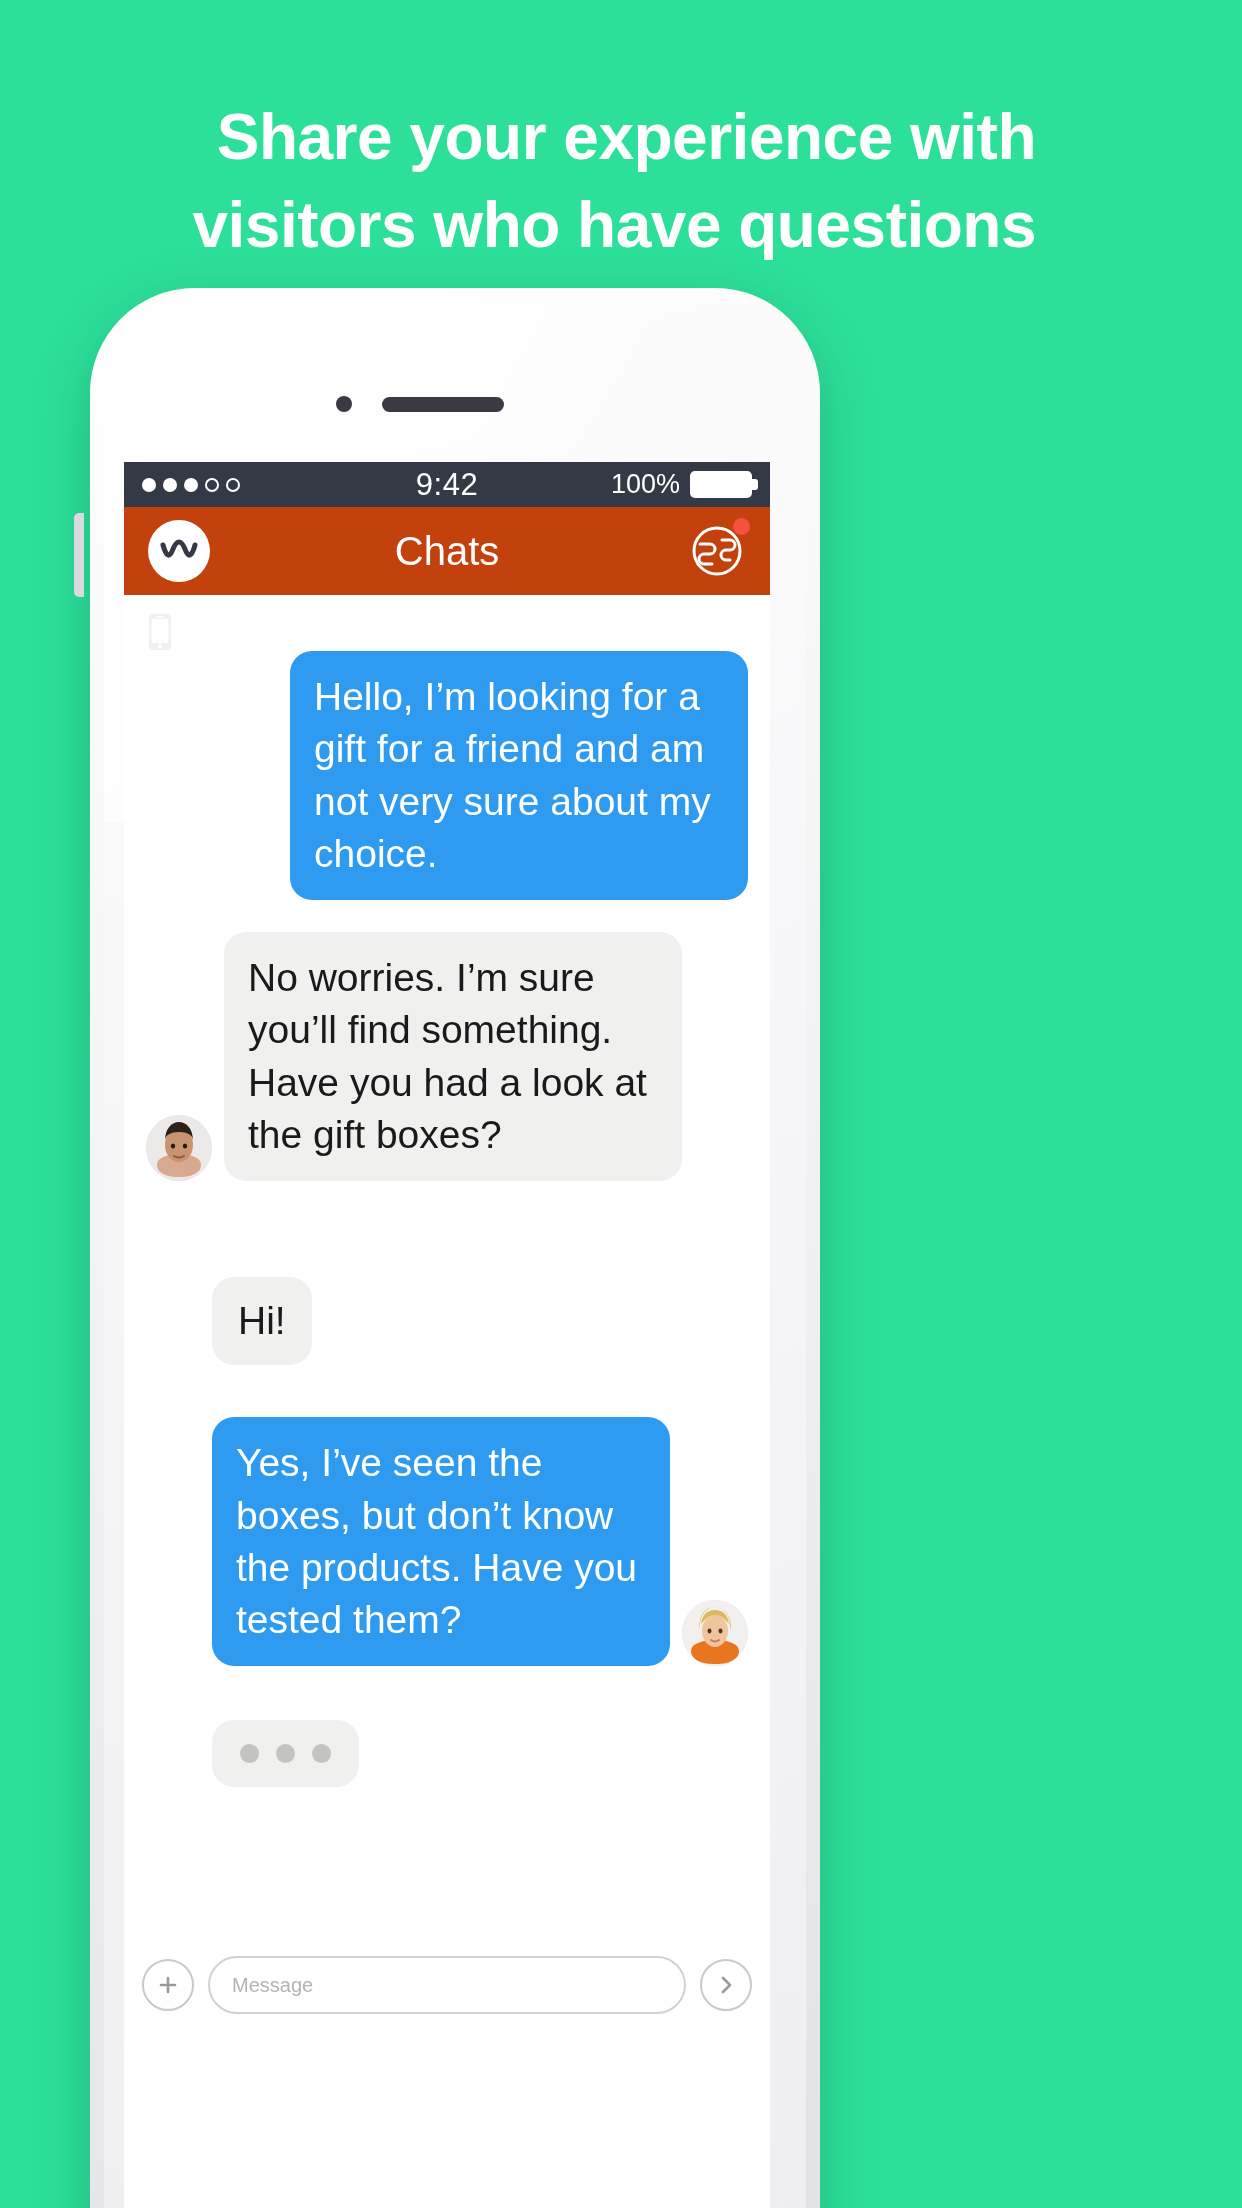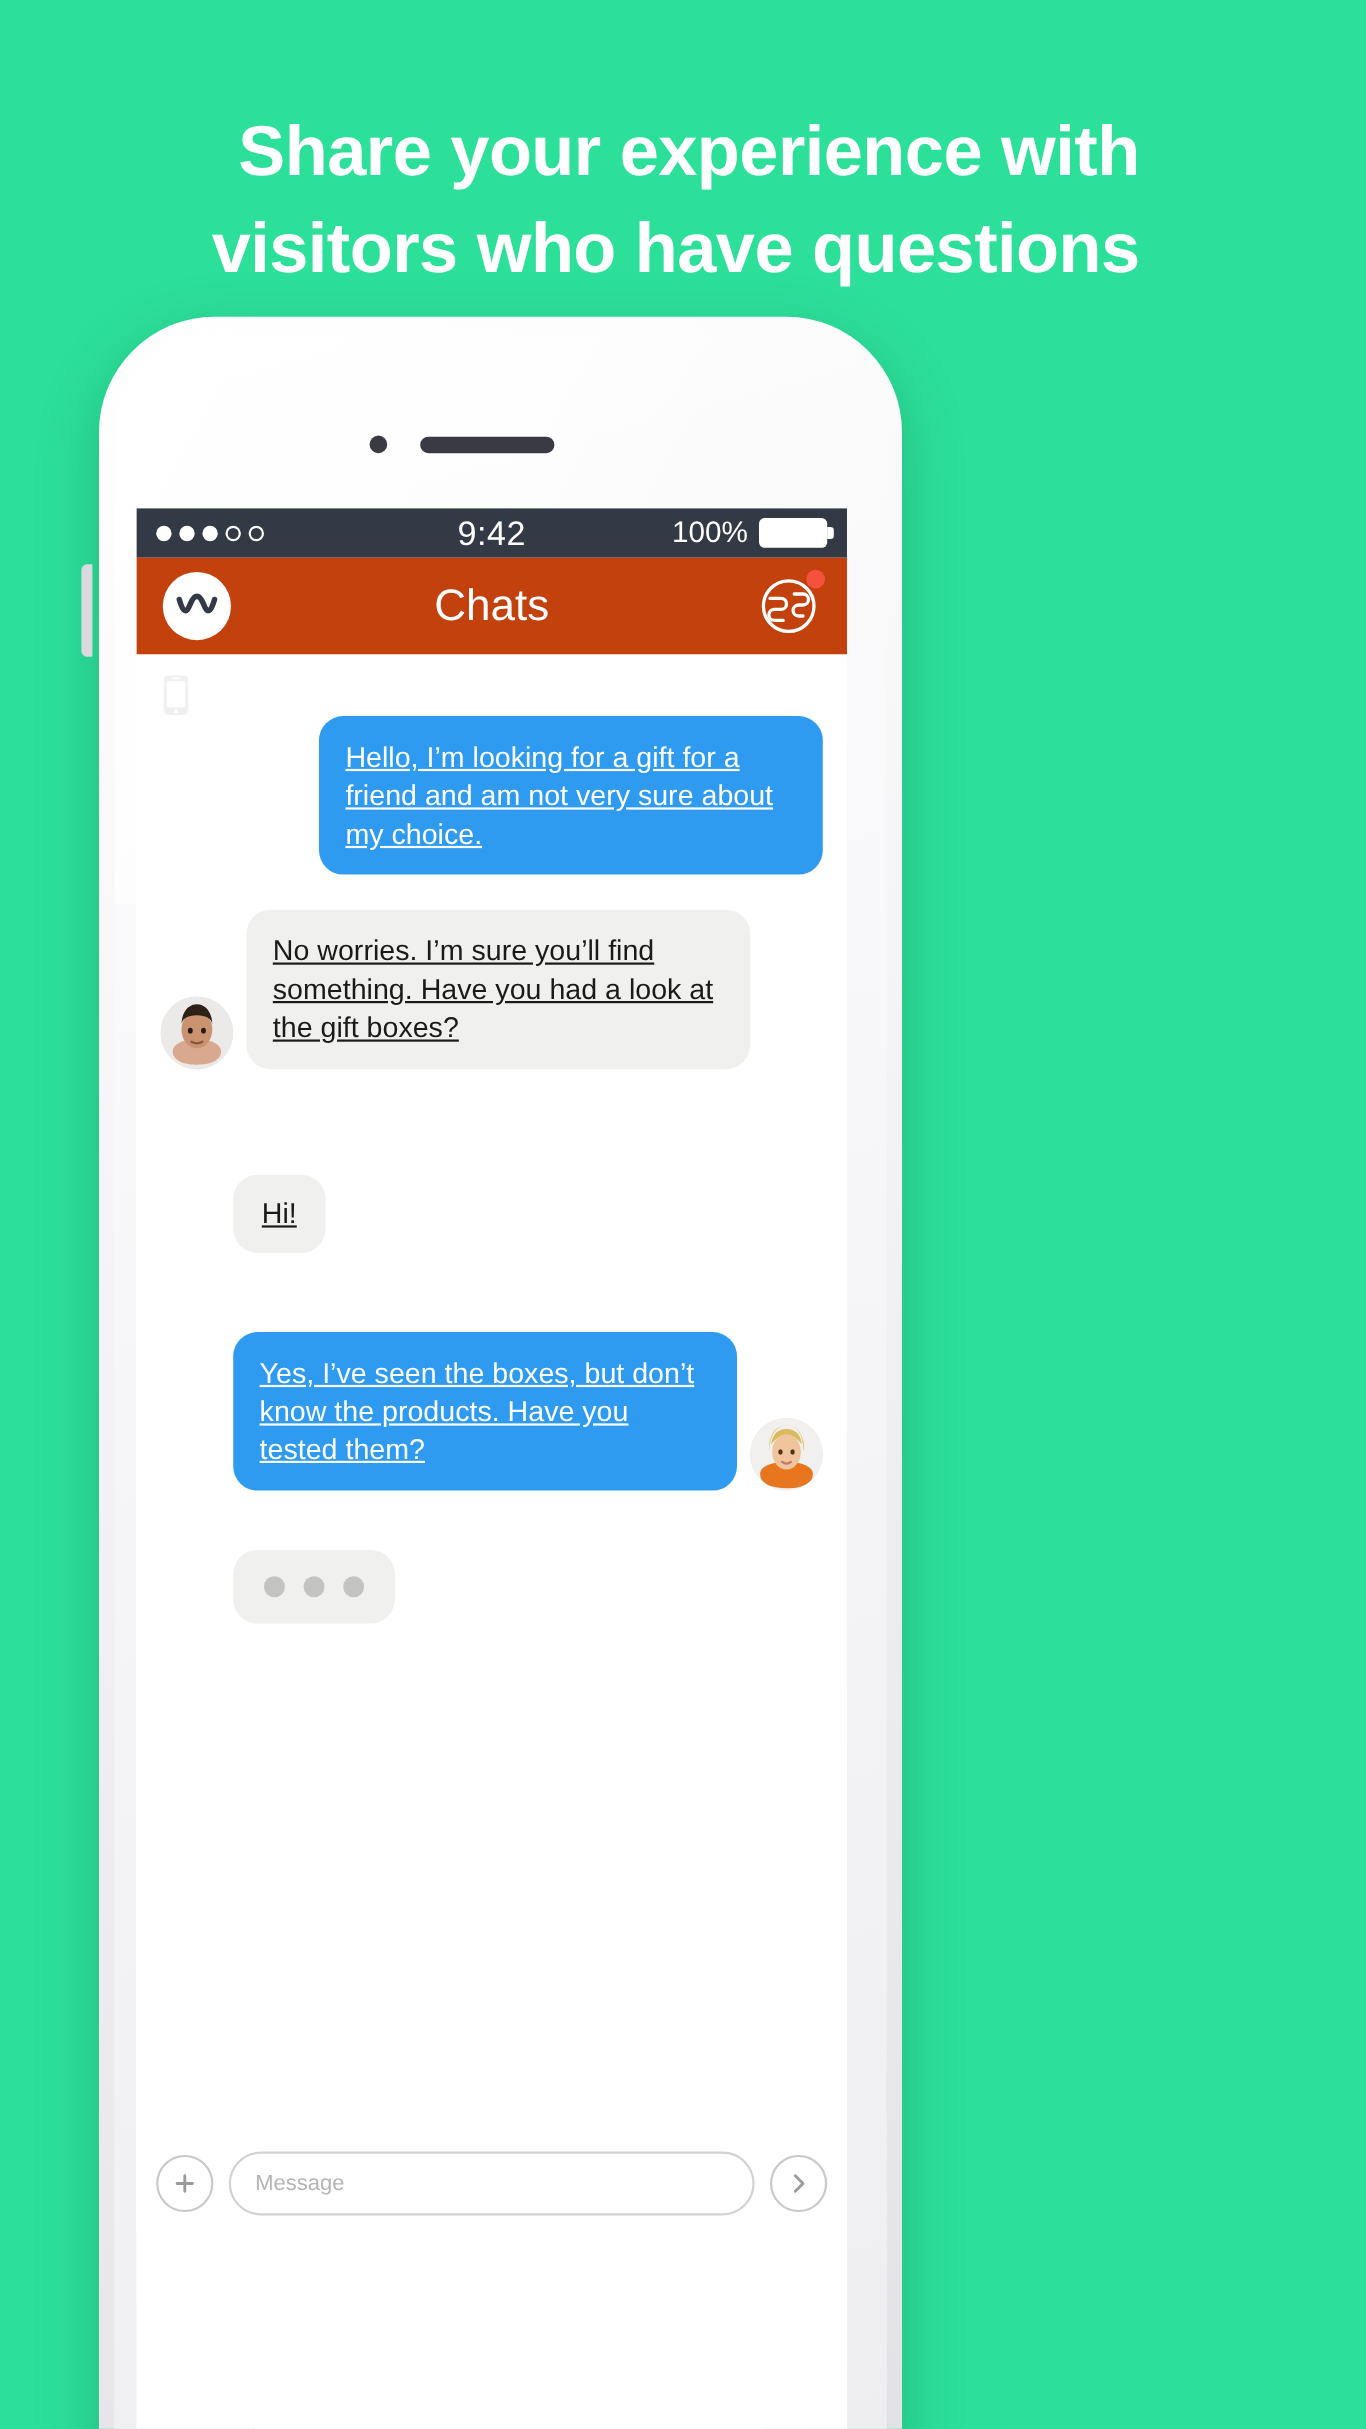--- a/index.html
+++ b/index.html
@@ -145,21 +145,21 @@
   .device-icon {
     position:absolute; left:24px; top:18px;
     width:24px; height:38px;
   }
   .row { display:flex; padding:0 22px; margin-bottom:14px; align-items:flex-end; }
   .row.out { justify-content:flex-end; }
   .row.in  { justify-content:flex-start; }
 
   .bubble {
     max-width:458px; border-radius:22px;
-    padding:20px 24px; font-size:26px; line-height:1.34;text-decoration:underline;
+    padding:20px 24px; font-size:39px; line-height:1.34;
   }
   .bubble.blue { background:#2e9bf0; color:#ffffff; }
   .bubble.grey { background:#f0f0ee; color:#1a1a1a; }
   .bubble.small { padding:18px 26px; }
 
   .avatar {
     width:66px; height:66px; border-radius:50%;
     overflow:hidden; flex:0 0 66px;
     background:#e6e4e2;
   }
@@ -270,21 +270,21 @@
           <path d="M28 41 q5 3 10 0" stroke="#8a5640" stroke-width="2" fill="none" stroke-linecap="round"></path>
         </svg>
       </div>
       <div class="bubble grey">No worries. I’m sure you’ll find something. Have you had a look at the gift boxes?</div>
     </div>
 
     <div class="row in" style="margin-top:96px; padding-left:88px;">
       <div class="bubble grey small">Hi!</div>
     </div>
 
-    <div class="row out" style="margin-top:72px;">
+    <div class="row out" style="margin-top:52px;">
       <div class="bubble blue">Yes, I’ve seen the boxes, but don’t know the products. Have you tested them?</div>
       <div class="avatar right">
         <svg width="66" height="66" viewBox="0 0 66 66" aria-hidden="true">
           <rect width="66" height="66" fill="#f2f0ee"></rect>
           <path d="M33 64 c-17 0 -24 -6 -24 -13 c0 -7 10 -11 24 -11 c14 0 24 4 24 11 c0 7 -7 13 -24 13z" fill="#e8761f"></path>
           <ellipse cx="33" cy="31" rx="13" ry="16" fill="#f0c49c"></ellipse>
           <path d="M18 30 c-1 -16 8 -23 15 -23 c8 0 16 7 15 23 c2 -3 1 -9 -1 -13 c-3 -7 -8 -10 -14 -10 c-7 0 -12 4 -14 10 c-2 4 -2 10 -1 13z" fill="#e8c87a"></path>
           <path d="M19 24 q7 -9 14 -9 q7 0 14 9 q-2 -14 -14 -14 q-12 0 -14 14z" fill="#dcb85f"></path>
           <ellipse cx="27.5" cy="31" rx="2" ry="2.4" fill="#4a3420"></ellipse>
           <ellipse cx="38.5" cy="31" rx="2" ry="2.4" fill="#4a3420"></ellipse>

